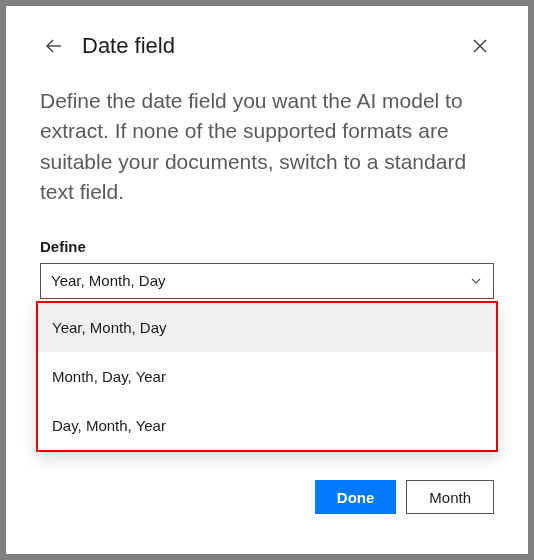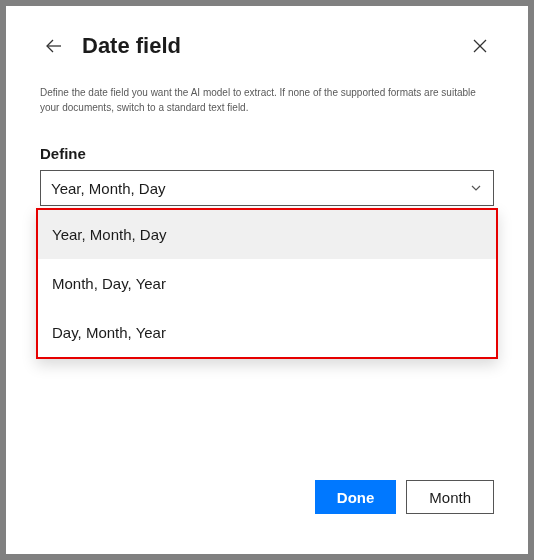--- a/index.html
+++ b/index.html
@@ -30,34 +30,34 @@
       width: 28px;
       height: 28px;
       display: flex;
       align-items: center;
       justify-content: center;
       margin-right: 14px;
       cursor: pointer;
     }
     .title {
       font-size: 22px;
-      font-weight: 700;
+      font-weight: 400;
       color: #1b1b1b;
       flex: 1;
     }
     .close-btn {
       width: 28px;
       height: 28px;
       display: flex;
       align-items: center;
       justify-content: center;
       cursor: pointer;
     }
     .description {
-      font-size: 10px;
+      font-size: 21px;
       color: #5a5a5a;
       line-height: 1.45;
       margin-bottom: 30px;
     }
     .label {
       font-size: 15px;
       font-weight: 600;
       color: #1b1b1b;
       margin-bottom: 8px;
       display: block;

